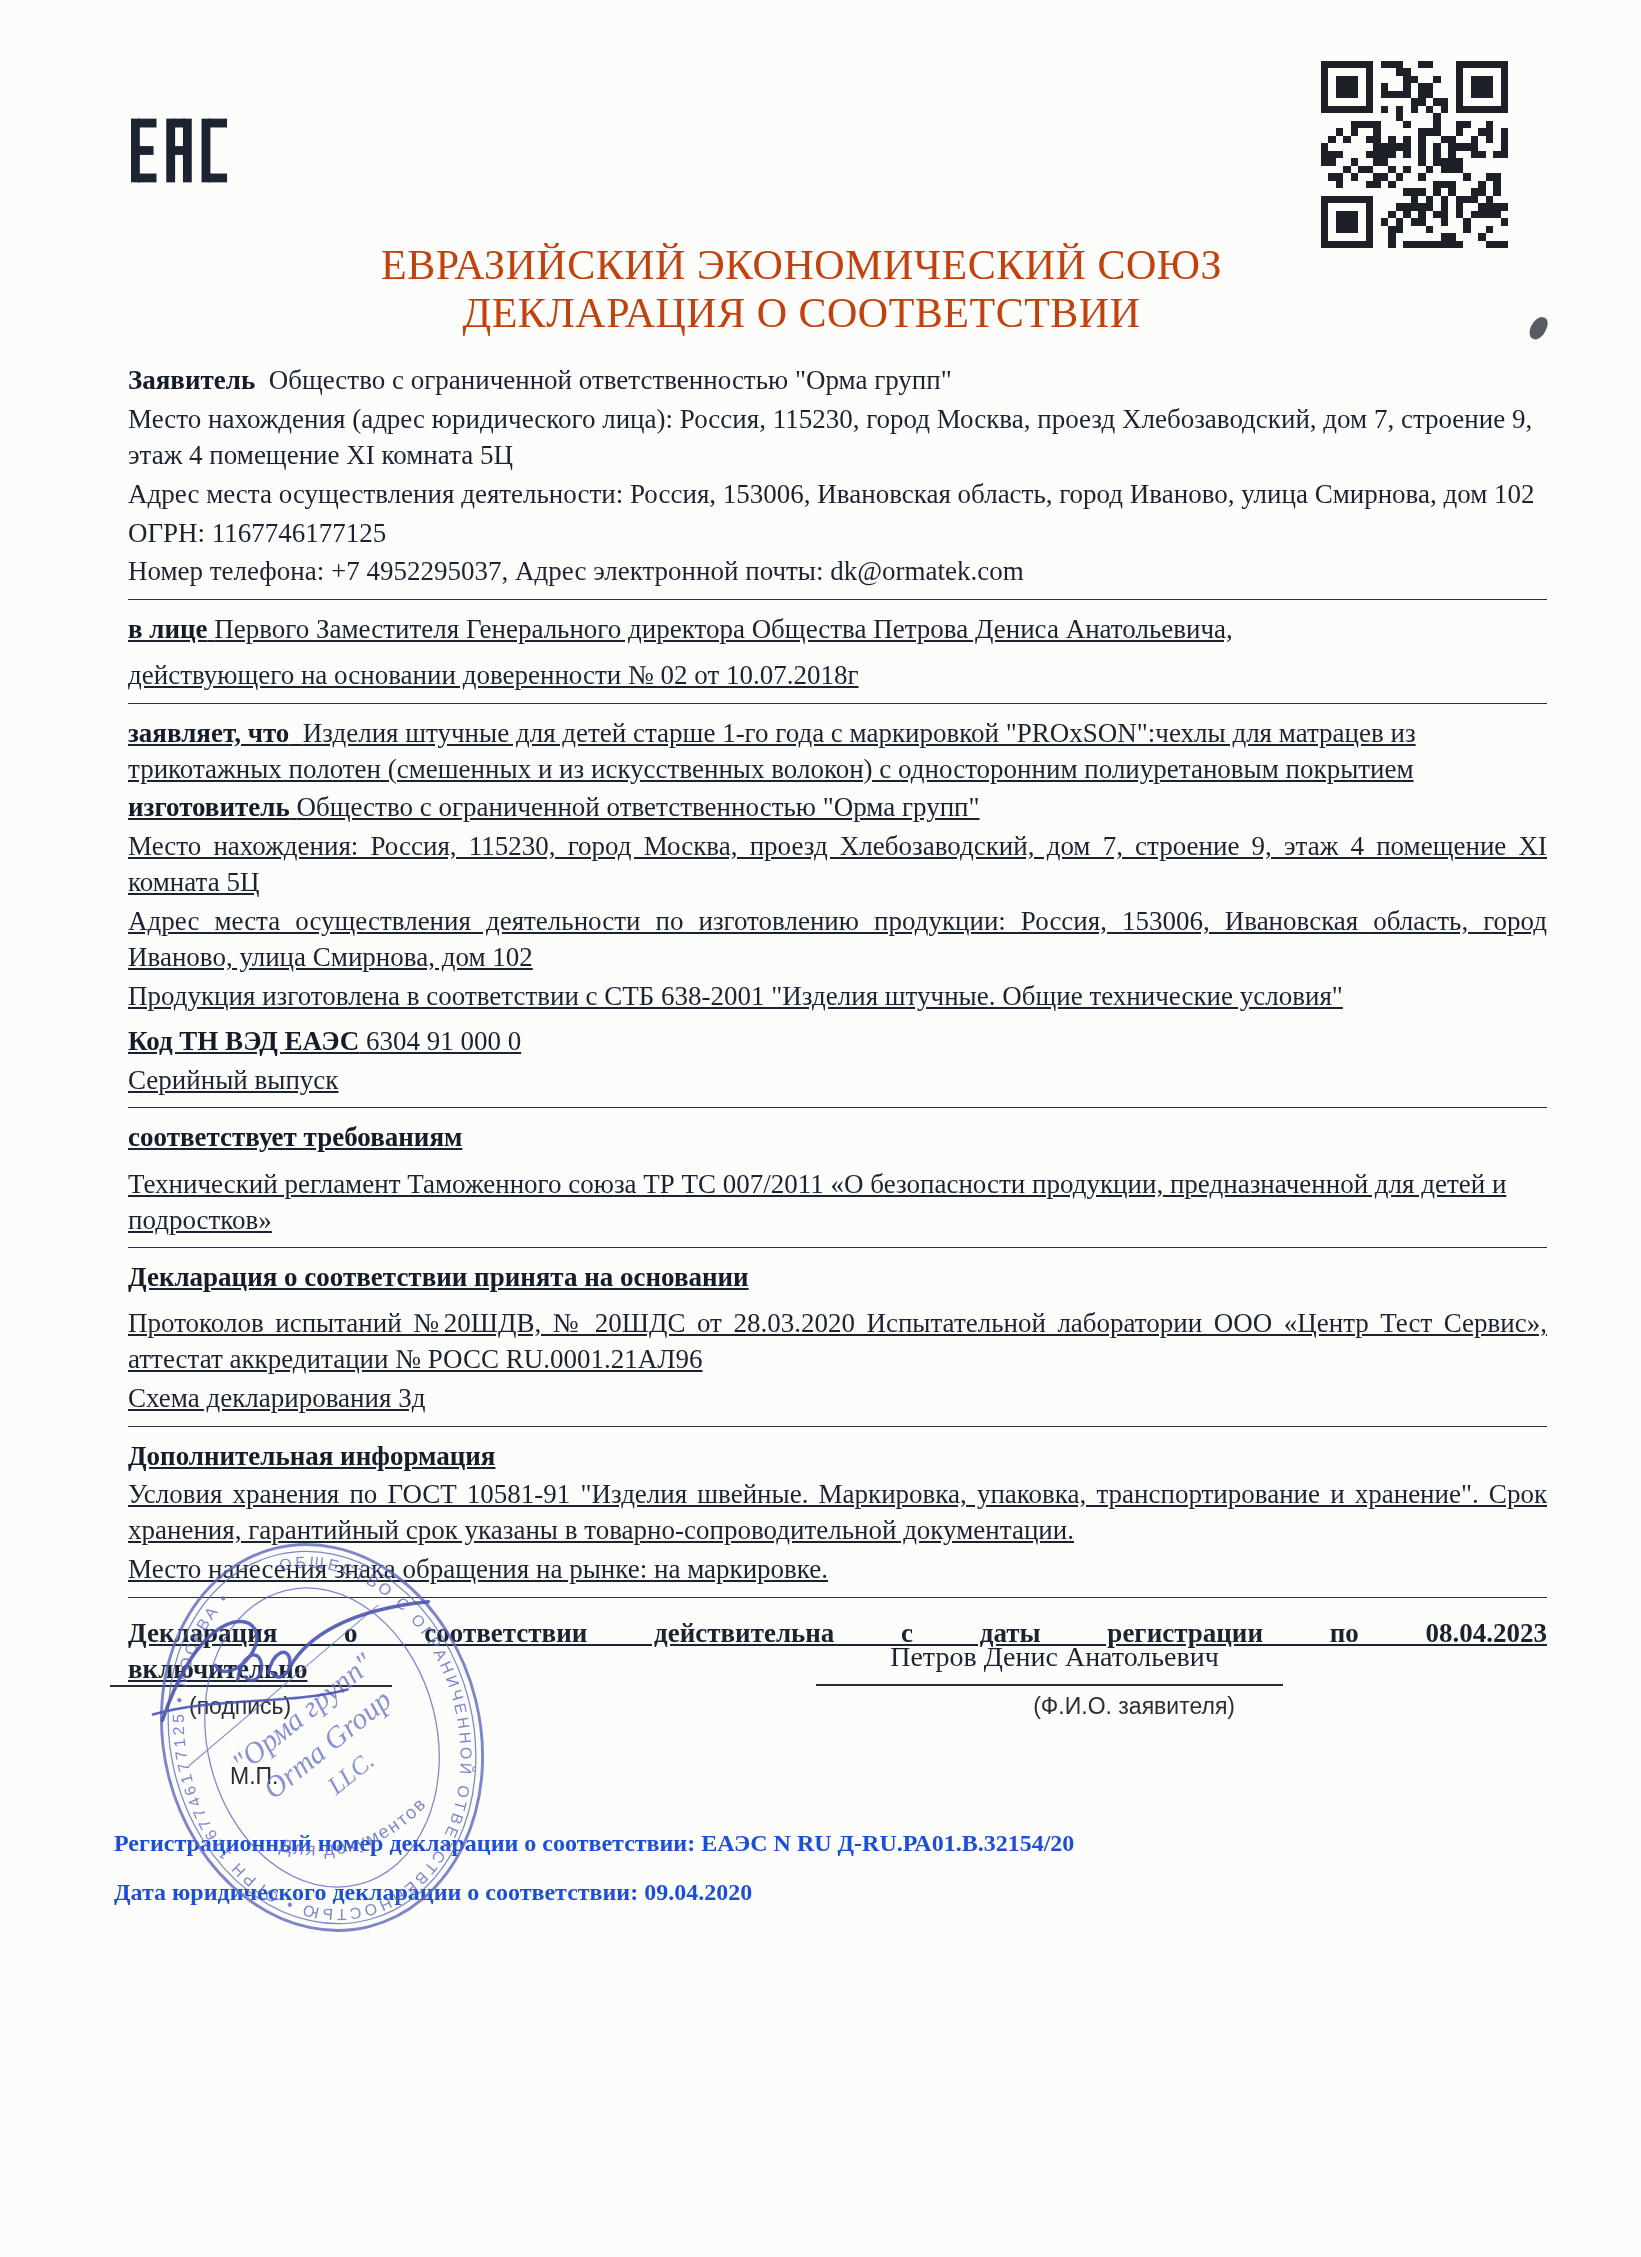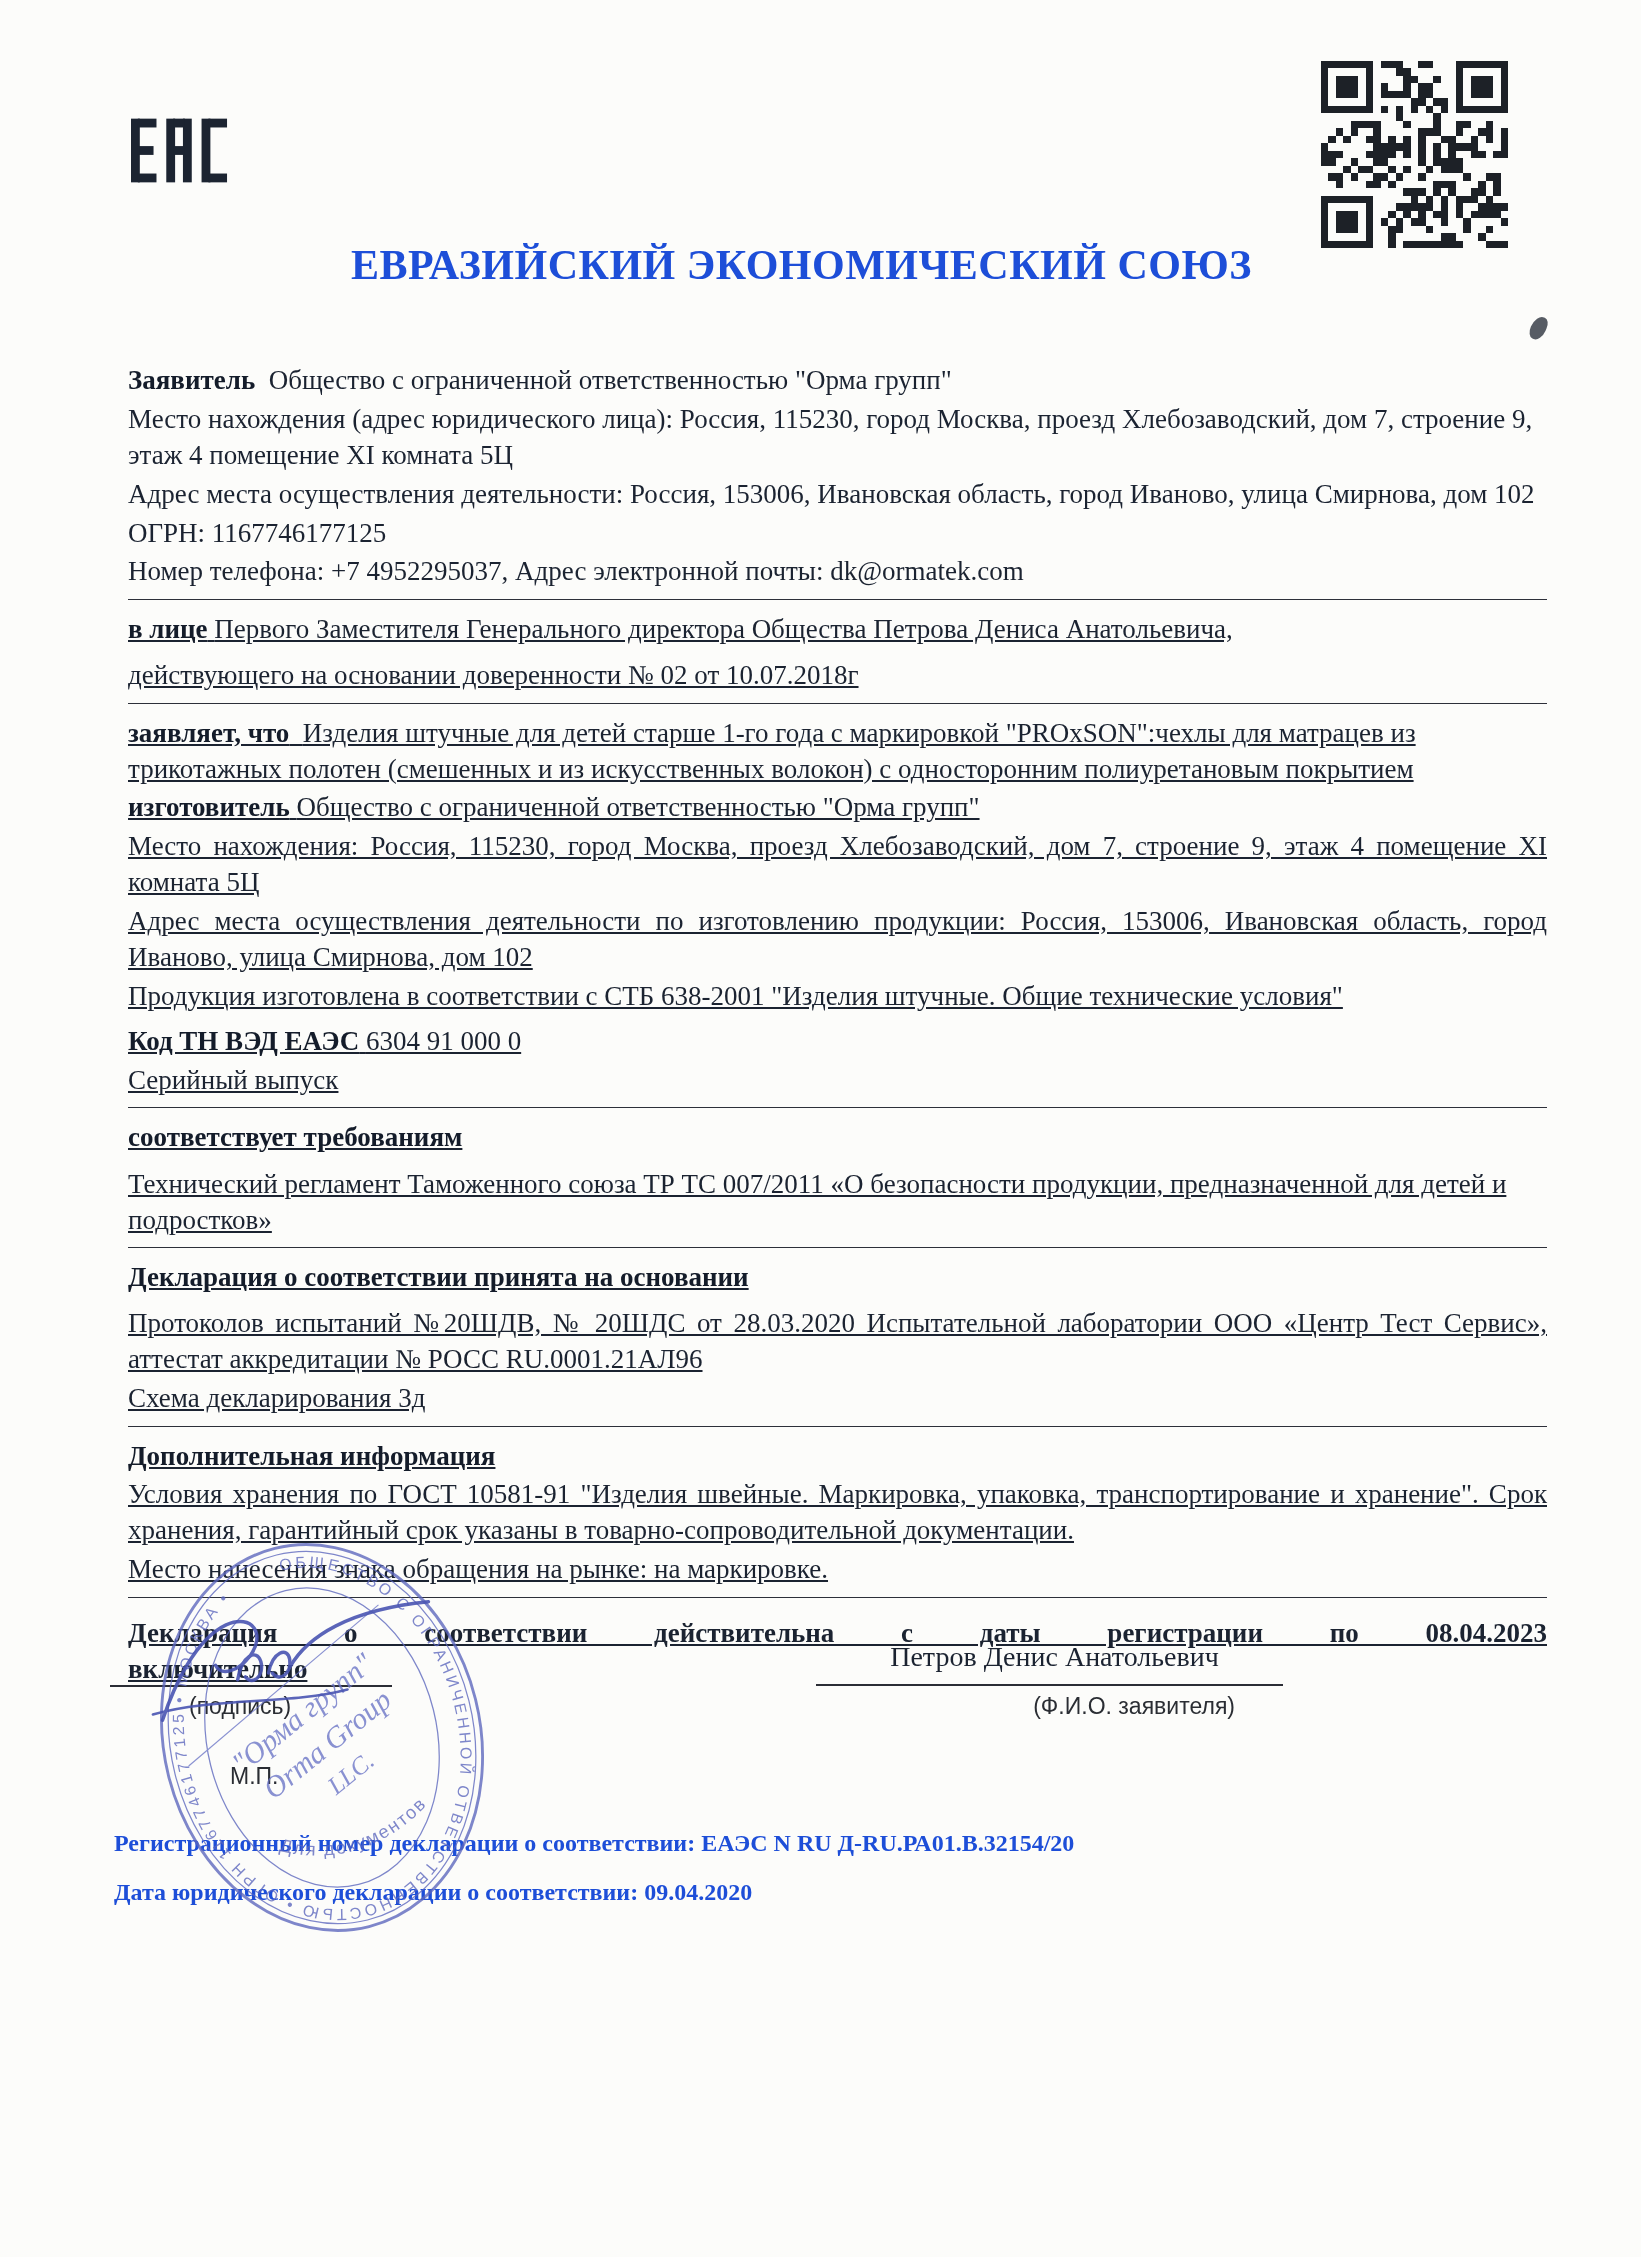--- a/index.html
+++ b/index.html
@@ -4,21 +4,21 @@
 <style>
   html,body{margin:0;padding:0;background:#8f9094;}
   .page{position:relative;width:1641px;height:2257px;margin:0 auto;background:#fcfcfa;
         font-family:"Liberation Serif",serif;color:#1b2331;overflow:hidden;}
   
   .eac{position:absolute;left:131px;top:87px;width:98px;height:127px;}
   
   .qr{position:absolute;left:1321px;top:60px;width:187px;height:189px;}
   
   .titles{position:absolute;left:0;top:241px;width:1603px;text-align:center;}
-  .t1{font-size:42px;line-height:48px;font-weight:bold;letter-spacing:0.5px;color:#1d4ed8;}
+  .t1{font-size:42px;line-height:48px;font-weight:normal;letter-spacing:0.5px;color:#c2410c;}
   
   .body{position:absolute;left:128px;top:359px;width:1419px;font-size:27px;line-height:36px;}
   .body p{margin:2.9px 0;}
   .sec{border-bottom:1.9px solid #2d3039;padding-bottom:6.8px;}
   .sec + .sec, .sec + .validity{padding-top:7.7px;text-decoration:underline;}
   b{color:#141c2a;}
   .gap{margin-top:10.6px !important;}
   .just{text-align:justify;}
   .tnved{margin-top:8.7px !important;}
   .validity{margin-top:9.7px;font-weight:bold;}
@@ -357,20 +357,21 @@
         <rect x="22" y="24" width="1" height="1"></rect>
         <rect x="23" y="24" width="1" height="1"></rect>
         <rect x="24" y="24" width="1" height="1"></rect>
       </g>
     </svg>
 
   <div class="artifact"></div>
 
   <div class="titles">
     <div class="t1">ЕВРАЗИЙСКИЙ ЭКОНОМИЧЕСКИЙ СОЮЗ</div>
+    <div class="t1">ДЕКЛАРАЦИЯ О СООТВЕТСТВИИ</div>
   </div>
 
   <div class="body">
 
     <div class="sec">
       <p><b>Заявитель</b>&nbsp; <span>Общество с ограниченной ответственностью "Орма групп"</span></p>
       <p>Место нахождения (адрес юридического лица): Россия, 115230, город Москва, проезд Хлебозаводский, дом 7, строение 9, этаж 4 помещение XI комната 5Ц</p>
       <p>Адрес места осуществления деятельности: Россия, 153006, Ивановская область, город Иваново, улица Смирнова, дом 102</p>
       <p>ОГРН: 1167746177125</p>
       <p>Номер телефона: +7 4952295037, Адрес электронной почты: dk@ormatek.com</p>

